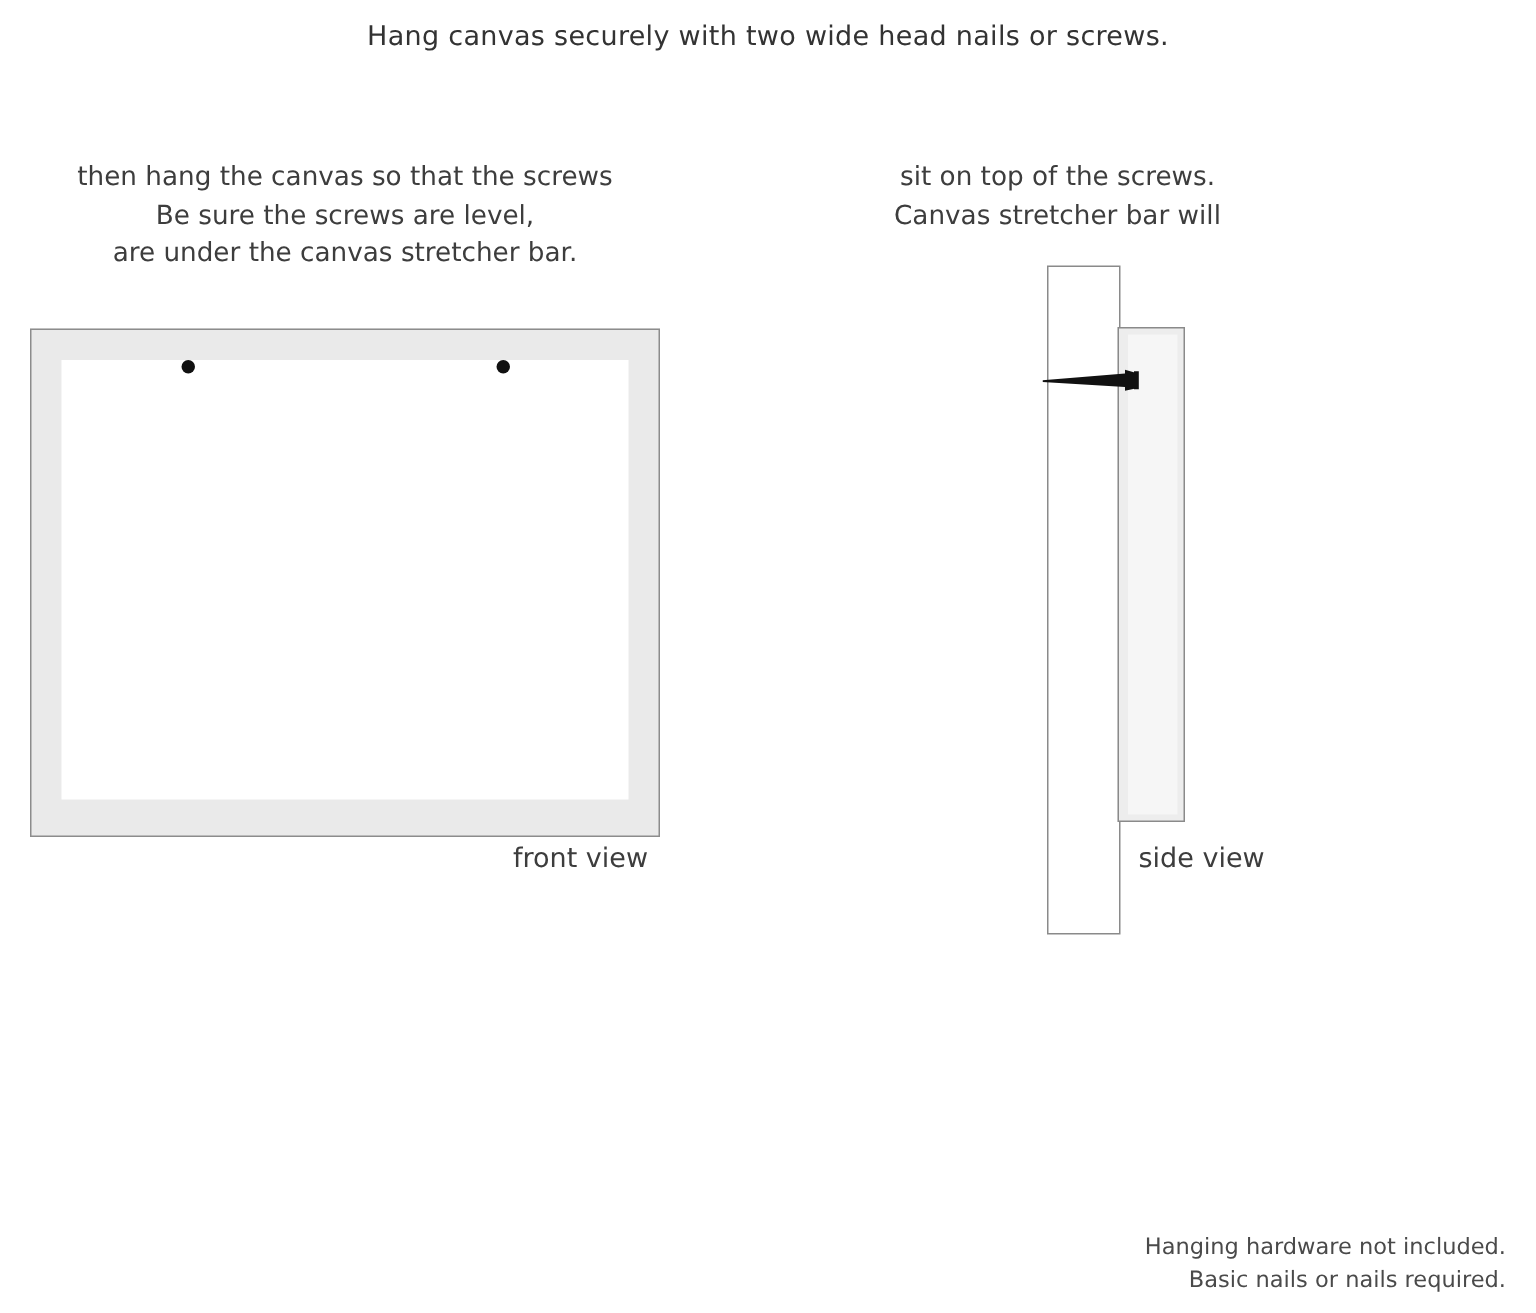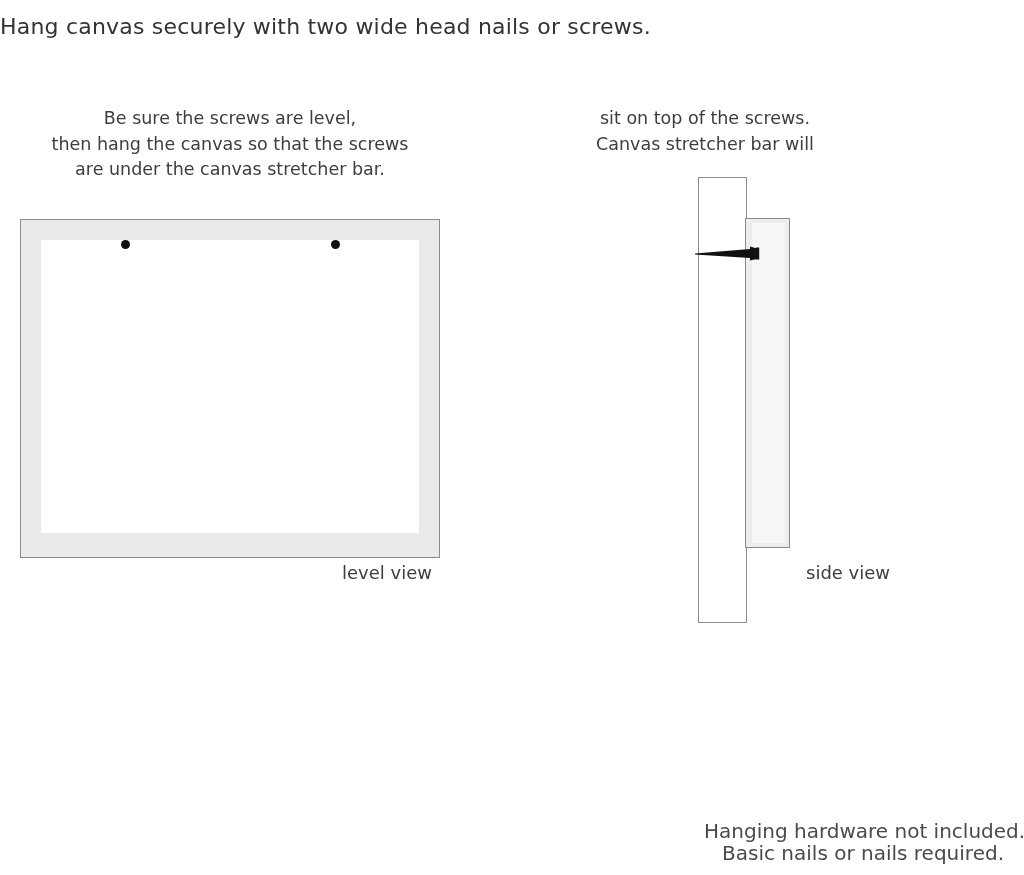--- a/index.html
+++ b/index.html
@@ -20,21 +20,22 @@
     position: absolute;
     inset: 0;
   }
 
   
   .headline {
     position: absolute;
     left: 0;
     top: 14px;
     width: 1024px;
-    font-size: 22px;
+    text-align: center;
+    font-size: 18px;
     font-weight: 400;
     letter-spacing: 0.2px;
     color: #333333;
     white-space: nowrap;
   }
 
   
   .caption {
     position: absolute;
     text-align: center;
@@ -64,21 +65,20 @@
     color: #3d3d3d;
     white-space: nowrap;
   }
   .label-front {
     left: 342px;
     top: 562px;
   }
   .label-side {
     left: 759px;
     top: 562px;
-    margin-left: 47px;
   }
 
   
   .front-view {
     position: absolute;
     left: 20px;
     top: 219px;
     width: 420px;
     height: 339px;
   }
@@ -159,53 +159,53 @@
   .side-screw svg { display: block; }
 </style>
 </head>
 <body>
 
 <div class="canvas-root">
 
   <div class="headline">Hang canvas securely with two wide head nails or screws.</div>
 
   <div class="caption caption-left">
+    <span class="line">then hang the canvas so that the screws</span>
     <span class="line">Be sure the screws are level,</span>
-    <span class="line">then hang the canvas so that the screws</span>
     <span class="line">are under the canvas stretcher bar.</span>
   </div>
 
   <div class="caption caption-right">
     <span class="line">sit on top of the screws.</span>
     <span class="line">Canvas stretcher bar will</span>
   </div>
 
   <div class="front-view">
     <div class="front-frame"></div>
     <div class="front-mat"></div>
     <div class="screw-dot screw-dot-left"></div>
     <div class="screw-dot screw-dot-right"></div>
   </div>
-  <div class="view-label label-front">level view</div>
+  <div class="view-label label-front">front view</div>
 
   <div class="side-view">
     <div class="side-wall"></div>
     <div class="side-bar">
       <div class="side-bar-inner"></div>
     </div>
     <div class="side-screw">
       <svg width="70" height="22" viewBox="0 0 70 22" xmlns="http://www.w3.org/2000/svg">
 
         <polygon points="0,11.5 55,7.0 55,16.0 0,12.6" fill="#111111"></polygon>
 
         <polygon points="55,4.5 62,6.5 62,17.0 55,18.5" fill="#111111"></polygon>
         <rect x="61" y="5.5" width="3.2" height="12" fill="#111111"></rect>
       </svg>
     </div>
   </div>
   <div class="view-label label-side">side view</div>
 
-  <div class="caption" style="left:704px; top:820px; width:300px; text-align:right; font-size:20px; line-height:22px; color:#4a4a4a;">
+  <div class="caption" style="left:704px; top:820px; width:300px; text-align:right; font-size:15px; line-height:22px; color:#4a4a4a;">
     <span class="line">Hanging hardware not included.</span>
     <span class="line">Basic nails or nails required.</span>
   </div>
 
 </div>
 
 </body></html>

